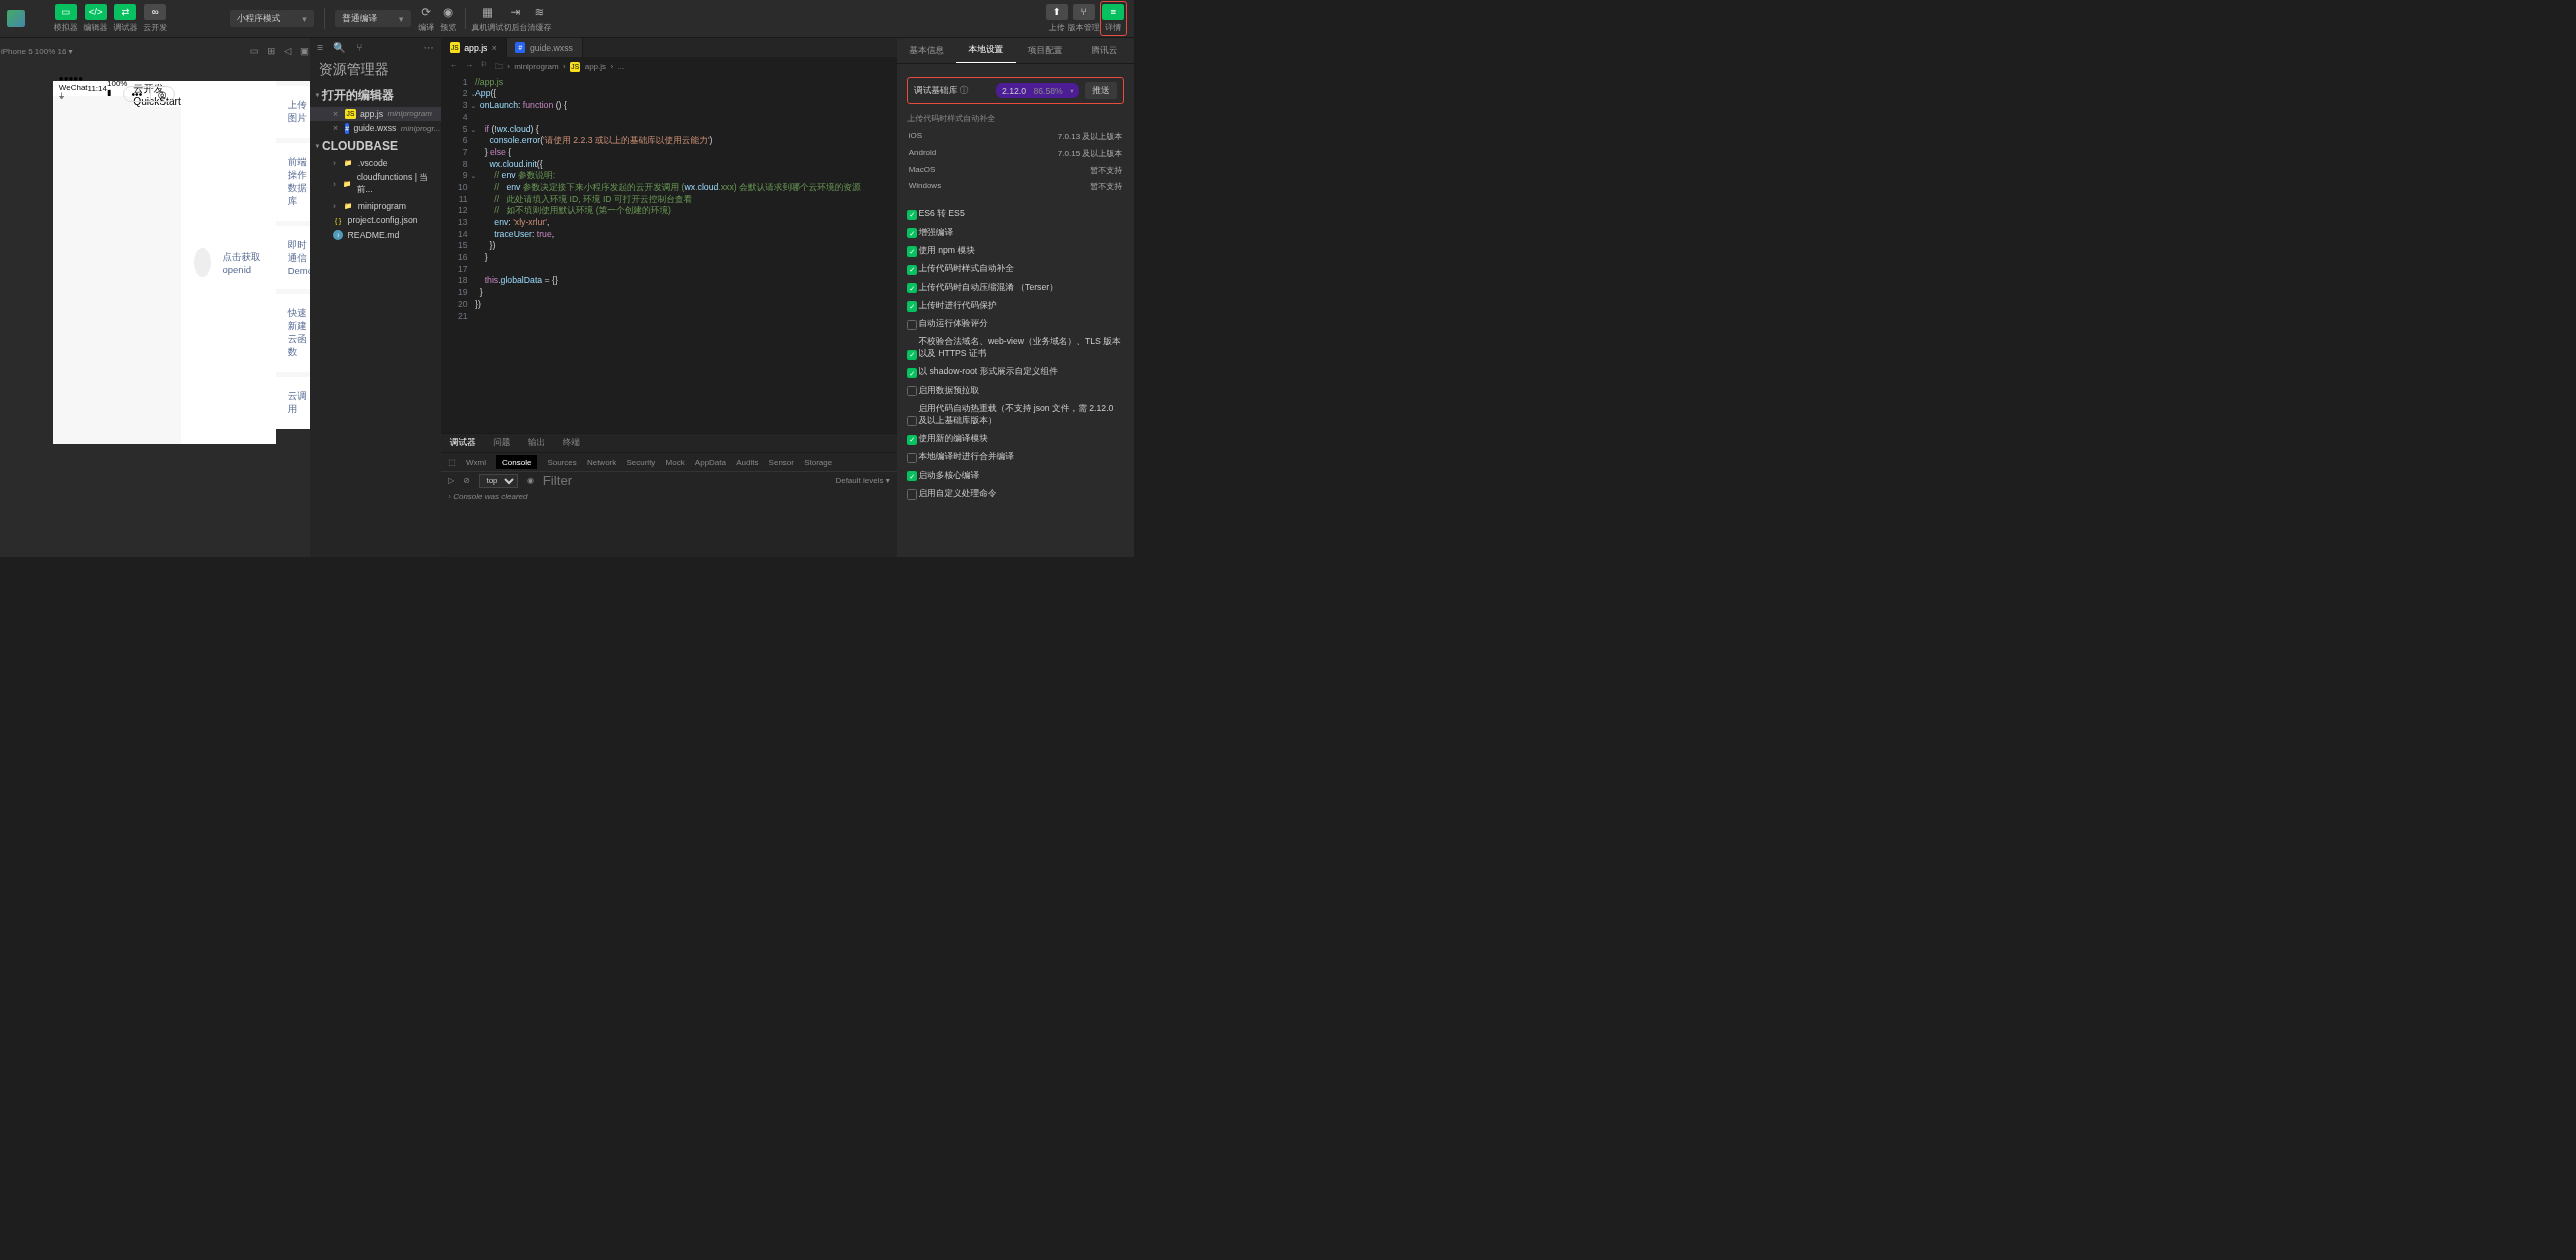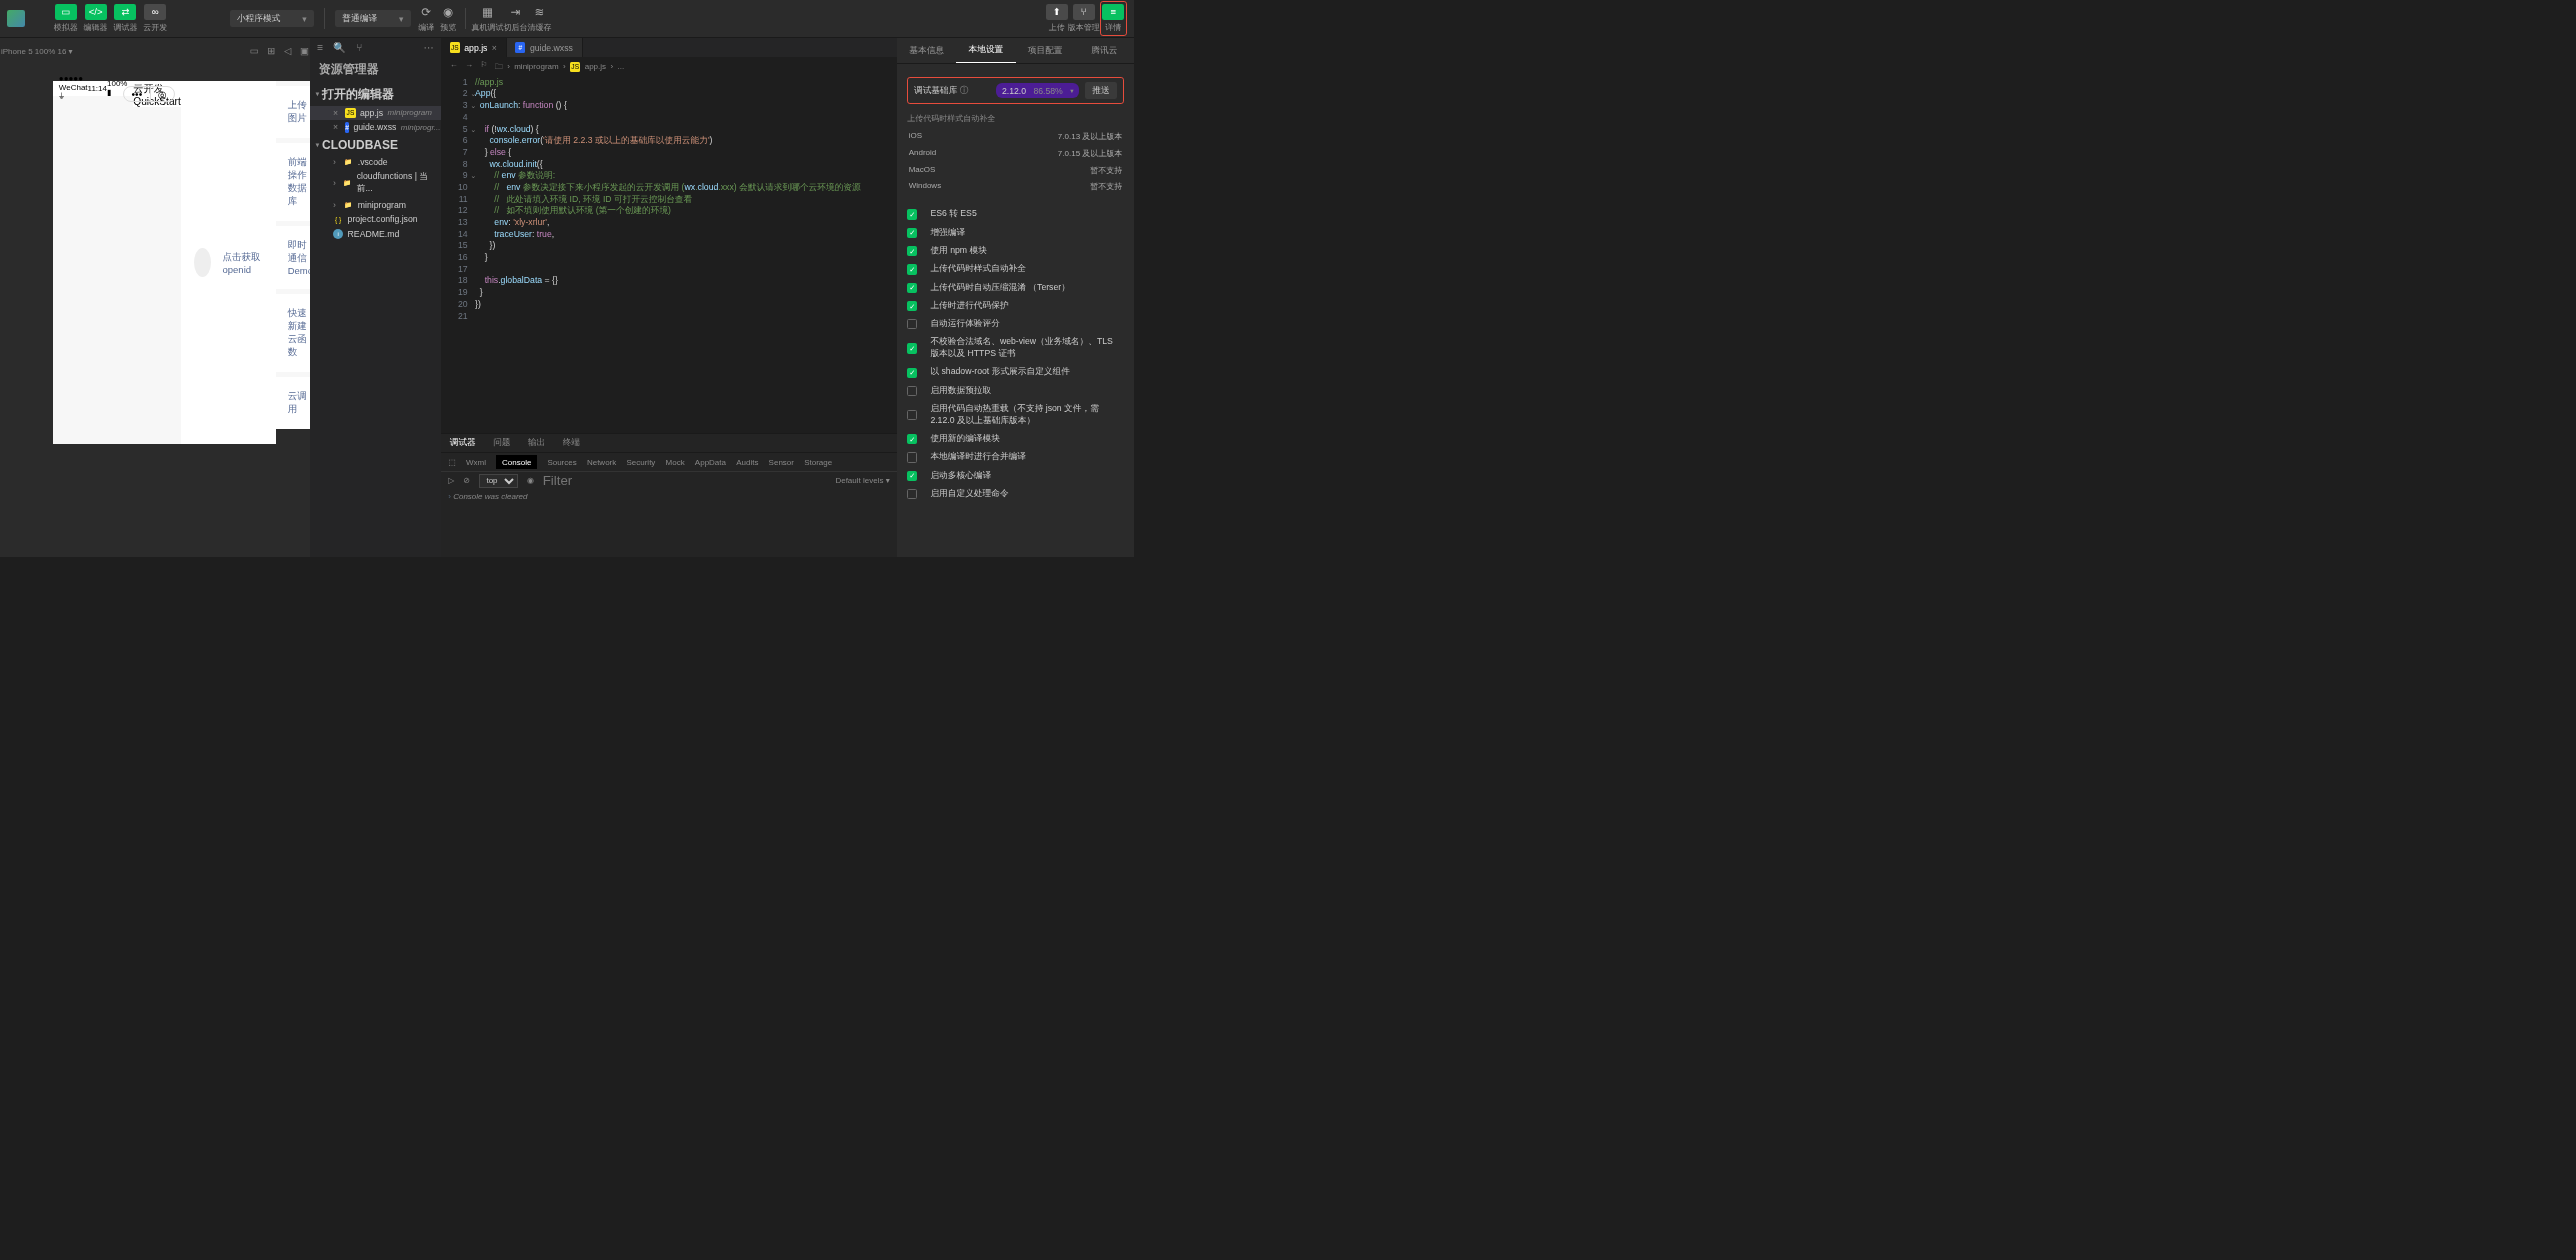--- a/index.html
+++ b/index.html
@@ -45,21 +45,21 @@
 .capsule span { padding: 1.5px 7.3px; font-size: 10.2px; }
 .capsule span:first-child { border-right: 0.7px solid #ddd; }
 .user-block { background: #fff; padding: 13px; display: flex; align-items: center; gap: 11.7px; margin: 0; }
 .user-block .av { width: 29px; height: 29px; background: #eee; border-radius: 50%; }
 .user-block .link { color: #576b95; }
 .menu-item { background: #fff; padding: 13px 11.7px; color: #576b95; border-top: 5.8px solid #f7f7f7; }
 
 
 .explorer { width: 131px; background: #252526; display: flex; flex-direction: column; }
 .exp-bar { height: 19px; display: flex; align-items: center; gap: 10.2px; padding: 0 7.3px; color: #888; font-size: 10.2px; }
-.exp-title { padding: 4.4px 8.7px; color: #aaa; font-size: 12px; font-weight: bold; }
+.exp-title { padding: 4.4px 8.7px; color: #aaa; font-size: 14px; }
 .tree { font-size: 8.7px; }
 .tree-section { padding: 2.9px 5.8px; color: #ccc; display: flex; align-items: center; gap: 2.9px; cursor: pointer; font-weight: bold; font-size: 12px; }
 .tree-section::before { content: "▾"; color: #888; font-size: 6.6px; }
 .tree-item { padding: 2.2px 5.8px 2.2px 14.6px; color: #ccc; display: flex; align-items: center; gap: 4.4px; cursor: pointer; }
 .tree-item.indent { padding-left: 23px; }
 .tree-item.indent2 { padding-left: 23px; }
 .tree-item.active { background: #37373d; }
 .tree-item.close::before { content: "×"; color: #888; margin-right: 2.9px; }
 .tree-item.chev::before { content: "›"; color: #888; margin-right: 2.9px; }
 .fi { width: 10.2px; height: 10.2px; display: inline-flex; align-items: center; justify-content: center; font-size: 6.6px; border-radius: 1.5px; }
@@ -109,21 +109,21 @@
 .rtab.active { color: #fff; border-bottom: 1.5px solid #fff; }
 .rcontent { flex: 1; overflow-y: auto; padding: 13px 10.2px; }
 .lib-row { display: flex; align-items: center; gap: 5.8px; border: 1.5px solid #e74c3c; border-radius: 2.9px; padding: 4.4px 5.8px; margin-bottom: 8.7px; }
 .lib-row .label { flex: 1; color: #ccc; }
 .lib-row .sel { background: #4c1d95; padding: 2.2px 5.8px; border-radius: 6px; color: #ccc; display: flex; gap: 7.3px; align-items: center; }
 .lib-row .sel::after { content: "▾"; color: #888; font-size: 6.6px; }
 .lib-row .push { background: #3a3a3a; padding: 2.2px 7.3px; border-radius: 2.2px; color: #ccc; cursor: pointer; }
 .info-row { display: flex; justify-content: space-between; padding: 2.9px 1.5px; color: #aaa; font-size: 8px; }
 .info-head { color: #888; font-size: 8px; margin-bottom: 4.4px; }
 .checks { margin-top: 13px; display: flex; flex-direction: column; gap: 6.6px; }
-.check { display: flex; align-items: center; gap: 13px; color: #ccc; }
+.check { display: flex; align-items: flex-end; gap: 1px; color: #ccc; }
 .check .box { width: 10.2px; height: 10.2px; border: 0.7px solid #666; border-radius: 1.5px; flex-shrink: 0; display: flex; align-items: center; justify-content: center; font-size: 7.3px; margin-top: 0.7px; }
 .check.on .box { background: #07c160; border-color: #07c160; color: #fff; }
 .check.on .box::after { content: "✓"; }
 .check .lbl { line-height: 11.7px; }
 </style>
 </head>
 <body>
 
 <div class="window">
 

